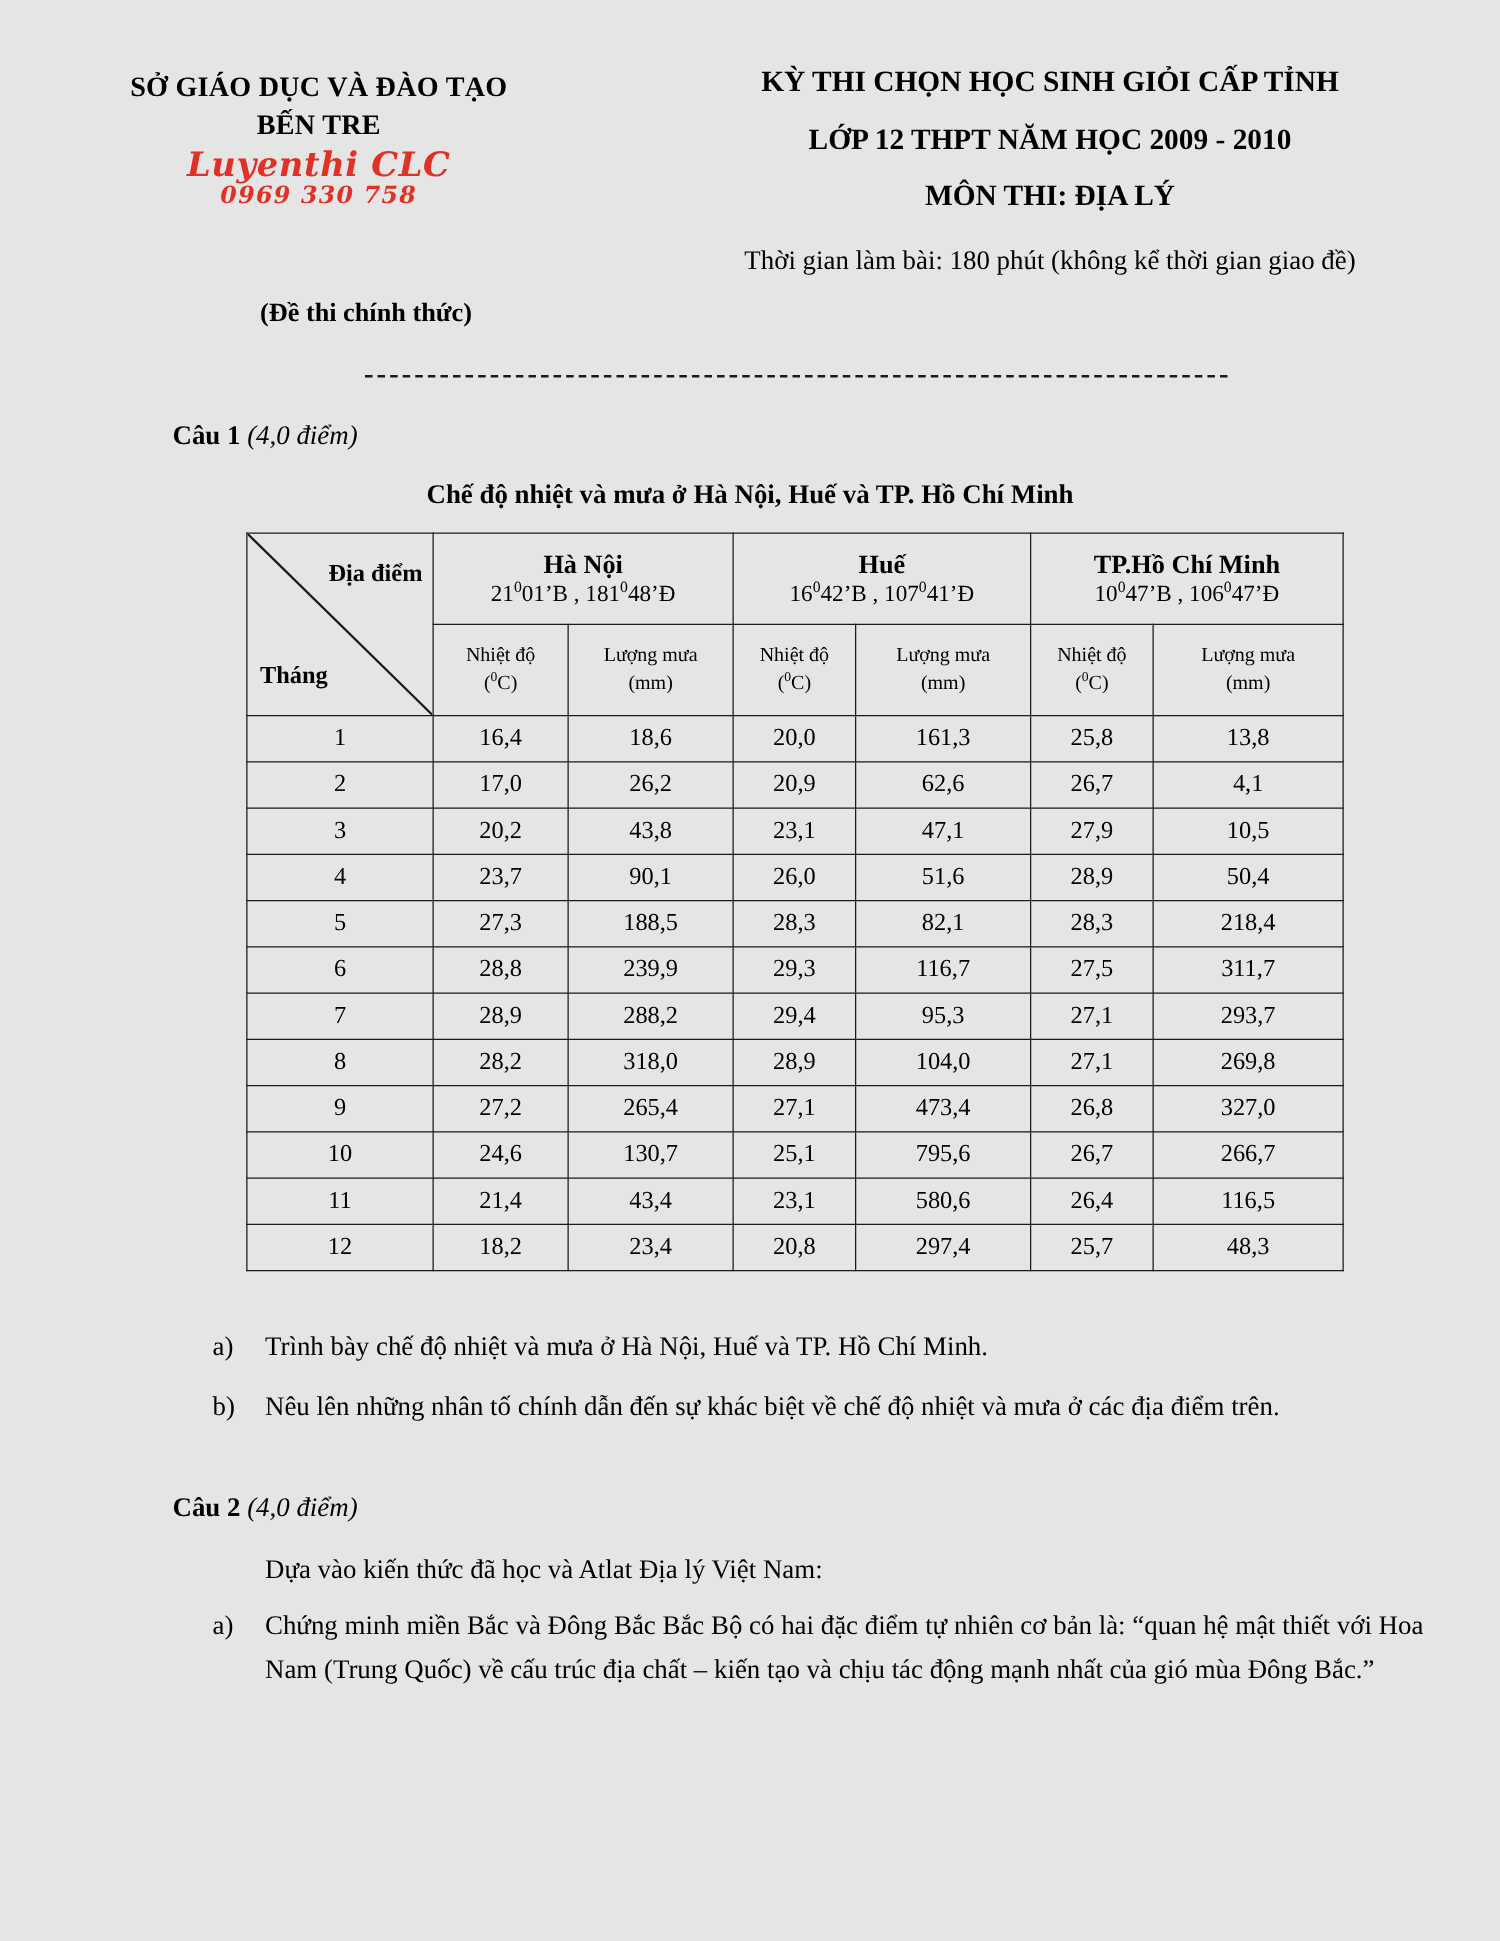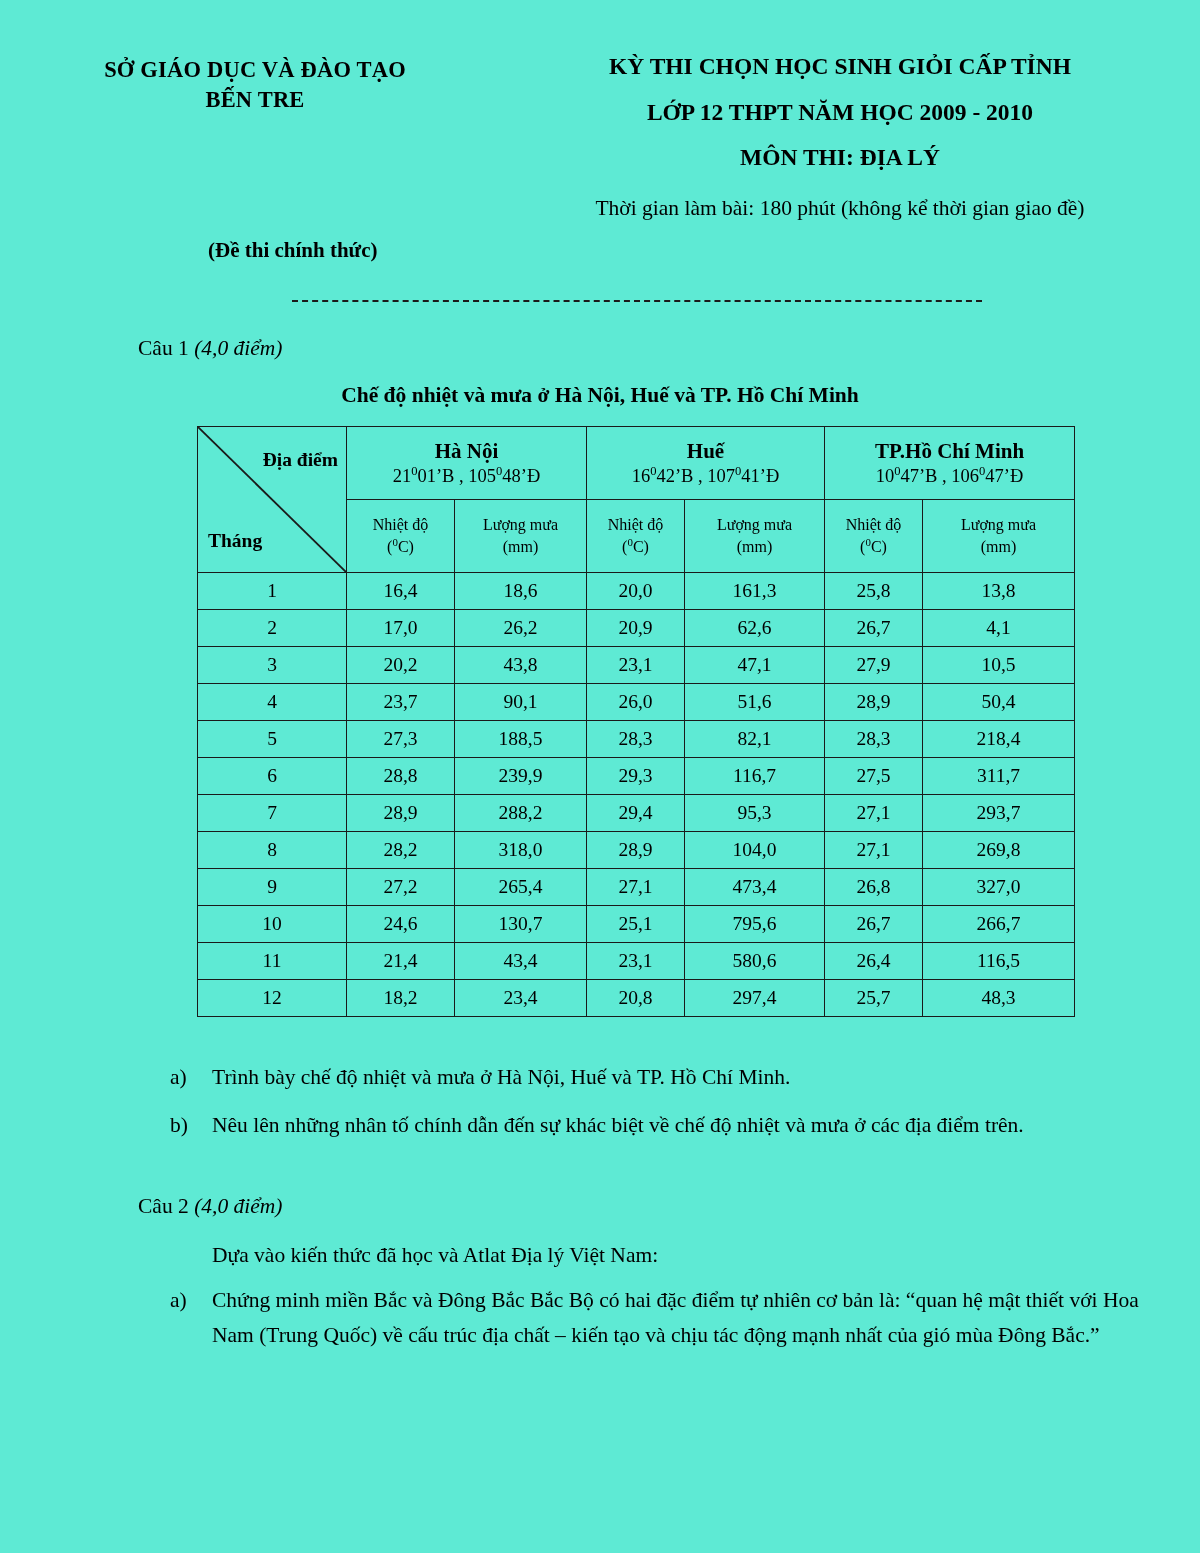--- a/index.html
+++ b/index.html
@@ -5,21 +5,21 @@
 <style>
   html, body {
     margin: 0;
     padding: 0;
     background: #ffffff;
   }
   .page {
     position: relative;
     width: 1200px;
     height: 1553px;
-    background: #5eead4;
+    background: #e5e5e5;
     font-family: "Liberation Serif", "DejaVu Serif", serif;
     color: #000000;
     overflow: hidden;
   }
 
   
   .header {
     position: absolute;
     top: 55px;
     left: 0;
@@ -92,21 +92,21 @@
     border-top: 2px dashed #1a1a1a;
     height: 0;
   }
 
   
   .q-head {
     position: absolute;
     left: 138px;
     font-size: 21.5px;
   }
-  .q-head .q-num { font-weight: normal; }
+  .q-head .q-num { font-weight: bold; }
   .q-head .q-pts { font-style: italic; }
   #cau1 { top: 336px; }
   #cau2 { top: 1194px; }
 
   .table-title {
     position: absolute;
     top: 383px;
     left: 0;
     width: 1200px;
     text-align: center;
@@ -223,20 +223,24 @@
 </style>
 </head>
 <body>
 
 <div class="page">
 
   <div class="header">
     <div class="header-left">
       <div class="org-line">SỞ GIÁO DỤC VÀ ĐÀO TẠO</div>
       <div class="org-line">BẾN TRE</div>
+      <div class="logo-wrap">
+        <div class="logo-text">Luyenthi CLC</div>
+        <div class="logo-phone">0969 330 758</div>
+      </div>
     </div>
     <div class="header-right">
       <div class="exam-title">KỲ THI CHỌN HỌC SINH GIỎI CẤP TỈNH</div>
       <div class="exam-title">LỚP 12 THPT NĂM HỌC 2009 - 2010</div>
       <div class="exam-title">MÔN THI: ĐỊA LÝ</div>
       <div class="exam-time">Thời gian làm bài: 180 phút (không kể thời gian giao đề)</div>
     </div>
   </div>
 
   <div class="official">(Đề thi chính thức)</div>
@@ -265,21 +269,21 @@
         <tr>
           <td class="corner" rowspan="2">
             <svg class="diag" viewBox="0 0 148 144" preserveAspectRatio="none">
               <line x1="0" y1="0" x2="148" y2="144" stroke="#1a1a1a" stroke-width="1.8"></line>
             </svg>
             <span class="lbl-place">Địa điểm</span>
             <span class="lbl-month">Tháng</span>
           </td>
           <td class="city-head" colspan="2">
             <span class="city-name">Hà Nội</span>
-            <span class="city-coord"><span>21</span><sup class="deg">0</sup><span>01’B</span> , <span>105</span><sup class="deg">0</sup><span>48’Đ</span></span>
+            <span class="city-coord"><span>21</span><sup class="deg">0</sup><span>01’B</span> , <span>181</span><sup class="deg">0</sup><span>48’Đ</span></span>
           </td>
           <td class="city-head" colspan="2">
             <span class="city-name">Huế</span>
             <span class="city-coord"><span>16</span><sup class="deg">0</sup><span>42’B</span> , <span>107</span><sup class="deg">0</sup><span>41’Đ</span></span>
           </td>
           <td class="city-head" colspan="2">
             <span class="city-name">TP.Hồ Chí Minh</span>
             <span class="city-coord"><span>10</span><sup class="deg">0</sup><span>47’B</span> , <span>106</span><sup class="deg">0</sup><span>47’Đ</span></span>
           </td>
         </tr>

